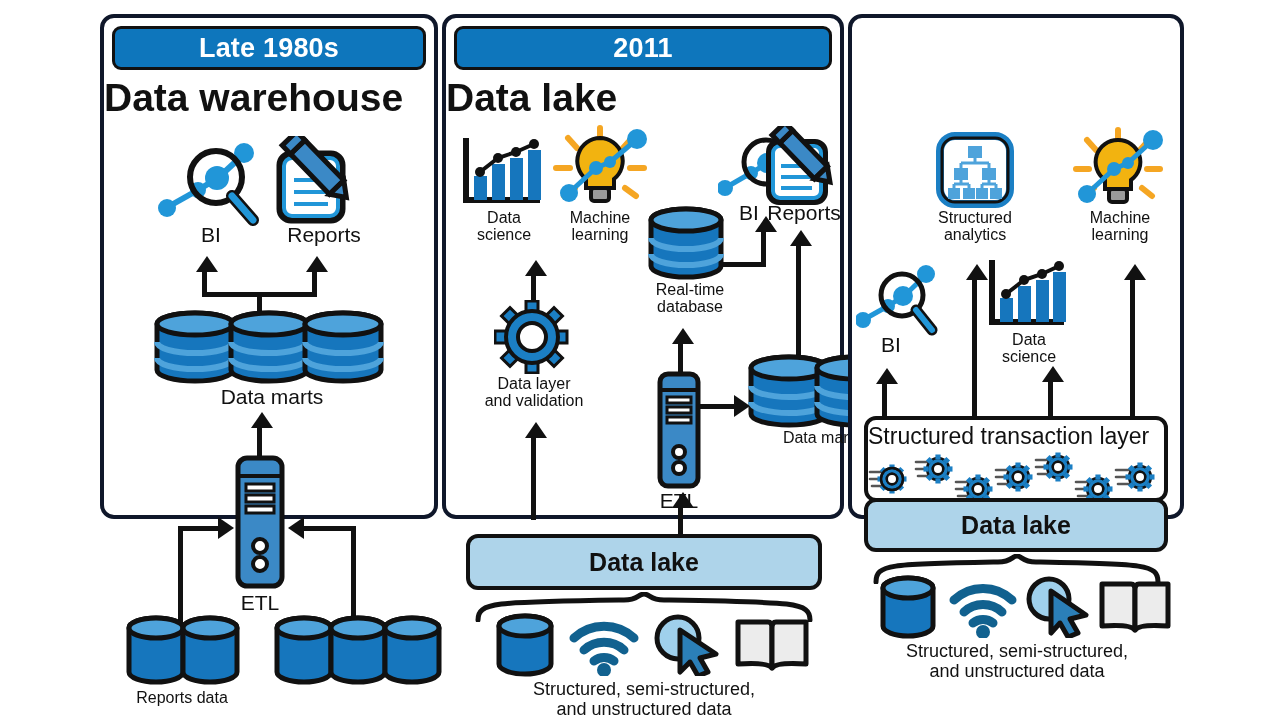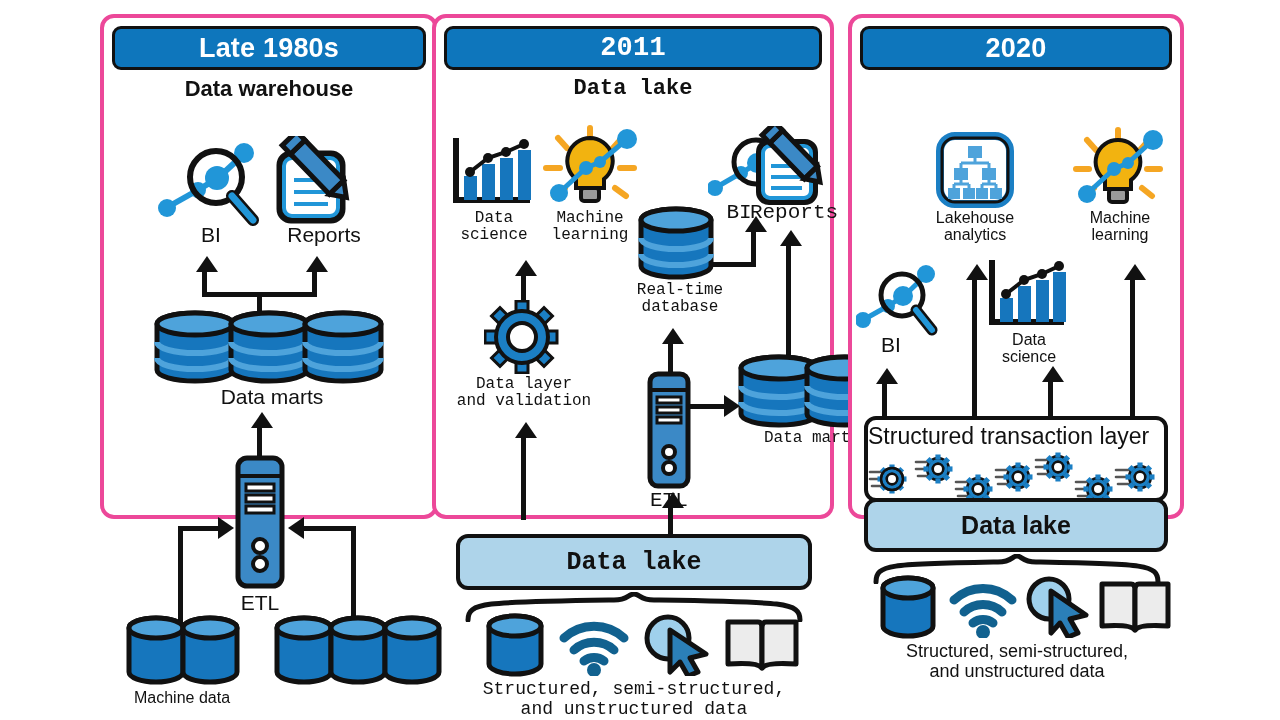--- a/index.html
+++ b/index.html
@@ -1,27 +1,27 @@
 <!DOCTYPE html>
 <html><head>
 <meta charset="utf-8">
 <style>
   html,body{margin:0;padding:0;background:#ffffff;}
   body{width:1280px;height:720px;font-family:"Liberation Sans",sans-serif;overflow:hidden;}
   .stage{position:relative;width:1280px;height:720px;background:#fff;}
 
-  .panel{position:absolute;top:14px;height:505px;border:4px solid #ec4899;border-radius:14px;background:#fff;box-sizing:border-box;padding-left:24px;}
+  .panel{position:absolute;top:14px;height:505px;border:4px solid #0f172a;border-radius:14px;background:#fff;box-sizing:border-box;padding-left:24px;}
   #panel-0{left:100px;width:338px;}
-  #panel-1{left:432px;width:402px;font-family:Liberation Mono, monospace;}
+  #panel-1{left:442px;width:402px;}
   #panel-2{left:848px;width:336px;}
 
   .panel-header{position:absolute;left:8px;right:8px;top:8px;height:44px;background:#0e76bc;border:3px solid #111;border-radius:9px;box-sizing:border-box;
     display:flex;align-items:center;justify-content:center;}
   .panel-header span{color:#fff;font-size:27px;font-weight:700;letter-spacing:.2px;}
-  .panel-title{position:absolute;left:0;right:0;top:58px;text-align:center;font-size:22px;font-weight:700;color:#111;}
+  .panel-title{position:absolute;left:0;right:0;top:58px;text-align:left;font-size:39px;font-weight:700;color:#111;}
 
   .body{position:absolute;left:0;right:0;top:96px;bottom:4px;}
 
   .lbl{position:absolute;text-align:center;font-size:21px;color:#111;line-height:1.04;white-space:pre;}
   .lbl.sm{font-size:16px;}
   .lbl.big{font-size:18px;}
 
   .ico{position:absolute;}
 
   
@@ -147,21 +147,21 @@
           <g>
             <path d="M5 14 a27 10 0 0 1 54 0 v44 a27 10 0 0 1 -54 0 z" fill="#1676bd" stroke="#111" stroke-width="5"></path>
             <ellipse cx="32" cy="14" rx="27" ry="10" fill="#4ea3db" stroke="#111" stroke-width="5"></ellipse>
           </g>
           <g transform="translate(54,0)">
             <path d="M5 14 a27 10 0 0 1 54 0 v44 a27 10 0 0 1 -54 0 z" fill="#1676bd" stroke="#111" stroke-width="5"></path>
             <ellipse cx="32" cy="14" rx="27" ry="10" fill="#4ea3db" stroke="#111" stroke-width="5"></ellipse>
           </g>
         </svg>
       </div>
-      <div class="lbl sm" style="left:0px;top:576px;width:156px;">Machine data</div>
+      <div class="lbl sm" style="left:0px;top:576px;width:156px;">Reports data</div>
 
       <div class="cyl" style="left:168px;top:500px;">
         <svg width="172" height="74" viewBox="0 0 172 74">
           <g>
             <path d="M5 14 a27 10 0 0 1 54 0 v44 a27 10 0 0 1 -54 0 z" fill="#1676bd" stroke="#111" stroke-width="5"></path>
             <ellipse cx="32" cy="14" rx="27" ry="10" fill="#4ea3db" stroke="#111" stroke-width="5"></ellipse>
           </g>
           <g transform="translate(54,0)">
             <path d="M5 14 a27 10 0 0 1 54 0 v44 a27 10 0 0 1 -54 0 z" fill="#1676bd" stroke="#111" stroke-width="5"></path>
             <ellipse cx="32" cy="14" rx="27" ry="10" fill="#4ea3db" stroke="#111" stroke-width="5"></ellipse>
@@ -378,23 +378,20 @@
         </svg>
       </div>
 
       <div class="lbl big" style="left:0px;top:566px;width:396px;line-height:1.1;">Structured, semi-structured,
 and unstructured data</div>
 
     </div>
   </div>
 
   <div class="panel" id="panel-2">
-    <div class="panel-header">
-      <span>2020</span>
-    </div>
 
     <div class="body">
 
       <div class="ico" style="left:84px;top:18px;">
         <svg width="78" height="76" viewBox="0 0 78 76">
           <rect x="4" y="4" width="70" height="68" rx="15" fill="#fff" stroke="#1b7fc4" stroke-width="8"></rect>
           <rect x="6" y="6" width="66" height="64" rx="13" fill="none" stroke="#111" stroke-width="3"></rect>
           <rect x="32" y="14" width="14" height="12" fill="#4ea3db"></rect>
           <rect x="18" y="36" width="14" height="12" fill="#4ea3db"></rect>
           <rect x="46" y="36" width="14" height="12" fill="#4ea3db"></rect>
@@ -411,21 +408,21 @@
             <line x1="18" y1="52" x2="33" y2="52"></line>
             <line x1="18" y1="52" x2="18" y2="56"></line>
             <line x1="33" y1="52" x2="33" y2="56"></line>
             <line x1="53" y1="48" x2="53" y2="52"></line>
             <line x1="46" y1="52" x2="60" y2="52"></line>
             <line x1="46" y1="52" x2="46" y2="56"></line>
             <line x1="60" y1="52" x2="60" y2="56"></line>
           </g>
         </svg>
       </div>
-      <div class="lbl sm" style="left:52px;top:96px;width:142px;">Lakehouse
+      <div class="lbl sm" style="left:52px;top:96px;width:142px;">Structured
 analytics</div>
 
       <div class="ico" style="left:216px;top:12px;">
         <svg width="100" height="90" viewBox="0 0 100 90">
           <g stroke="#f5a623" stroke-width="6" stroke-linecap="round">
             <line x1="50" y1="4" x2="50" y2="16"></line>
             <line x1="19" y1="14" x2="28" y2="24"></line>
             <line x1="81" y1="14" x2="72" y2="24"></line>
             <line x1="8" y1="43" x2="21" y2="43"></line>
             <line x1="92" y1="43" x2="79" y2="43"></line>

